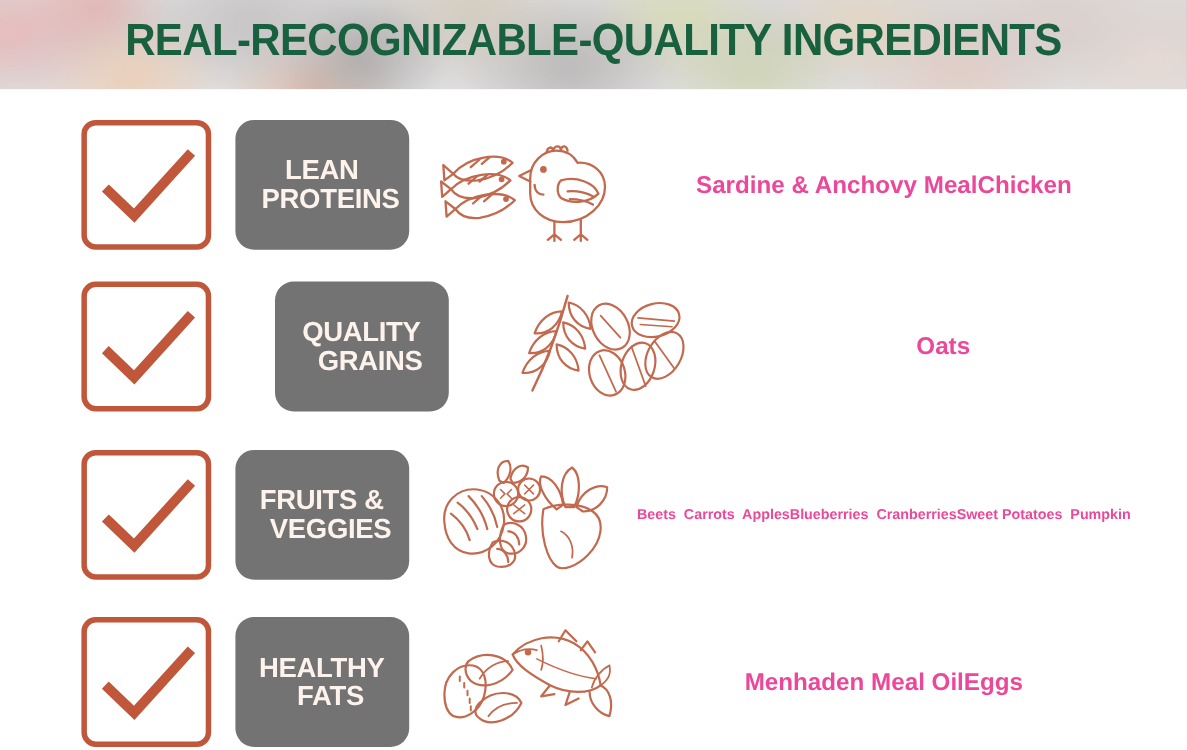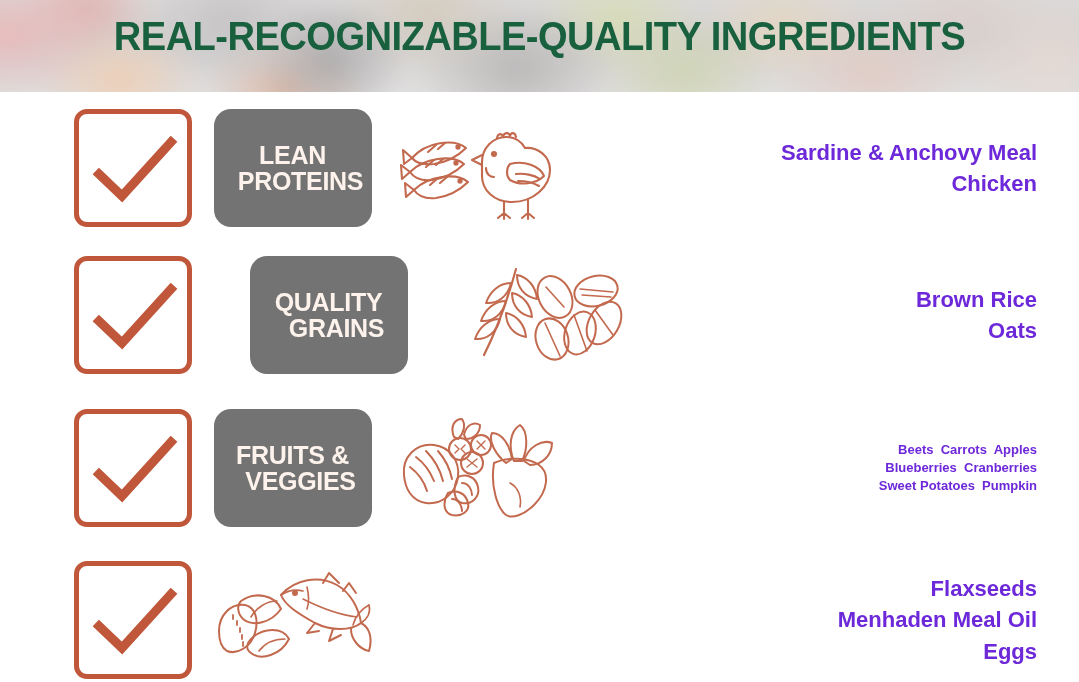--- a/index.html
+++ b/index.html
@@ -17,21 +17,21 @@
     width: 1079px;
     height: 682px;
     background: #ffffff;
   }
 
   
   .header-band {
     position: absolute;
     left: 0; top: 0;
     width: 1079px;
-    height: 92px;
+    height: 81px;
     overflow: hidden;
     background: #b9b6b5;
   }
   .header-photo {
     position: absolute;
     inset: -14px;
     filter: blur(7px);
     opacity: 0.92;
     background-color: #b4b1b0;
     background-image:
@@ -142,25 +142,25 @@
     display: flex;
     justify-content: center;
     align-items: center;
   }
   .food-icon { display: block; }
 
   
   .ingredients-cell {
     flex: 1;
     display: flex;
-    flex-direction: column;
+    flex-direction: row;
     align-items: flex-end;
     justify-content: center;
     padding-right: 42px;
-    color: #6d28d9;
+    color: #ec4899;
     font-weight: bold;
   }
   .ing-line {
     font-size: 22px;
     line-height: 1.42;
     white-space: pre;
     text-align: center;
   }
   .ingredients-cell.small .ing-line {
     font-size: 13px;
@@ -284,21 +284,20 @@
             <path d="M125,49 L143,74" stroke-width="1.6"></path>
             <ellipse cx="82" cy="78" rx="16" ry="21" transform="rotate(-18 82 78)"></ellipse>
             <path d="M75,62 L90,95" stroke-width="1.6"></path>
             <ellipse cx="110" cy="72" rx="15" ry="22" transform="rotate(18 110 72)"></ellipse>
             <path d="M104,54 L117,90" stroke-width="1.6"></path>
           </g>
         </svg>
       </div>
 
       <div class="ingredients-cell">
-        <div class="ing-line">Brown Rice</div>
         <div class="ing-line">Oats</div>
       </div>
     </div>
 
     <div class="row row-2">
 
       <div class="checkbox-cell">
         <div class="checkbox">
           <svg width="108" height="108" viewBox="0 0 108 108">
             <polyline points="20,60 43,82 92,28" fill="none" stroke="#C0573B" stroke-width="9" stroke-linecap="square" stroke-linejoin="miter"></polyline>
@@ -358,20 +357,26 @@
     <div class="row row-3">
 
       <div class="checkbox-cell">
         <div class="checkbox">
           <svg width="108" height="108" viewBox="0 0 108 108">
             <polyline points="20,60 43,82 92,28" fill="none" stroke="#C0573B" stroke-width="9" stroke-linecap="square" stroke-linejoin="miter"></polyline>
           </svg>
         </div>
       </div>
 
+      <div class="badge-cell">
+        <div class="badge">
+          <span class="l1">HEALTHY</span>
+          <span class="l2">FATS</span>
+        </div>
+      </div>
 
       <div class="icon-cell">
         <svg class="food-icon" width="164" height="110" viewBox="0 0 164 110">
           <g fill="none" stroke="#C2694E" stroke-width="2" stroke-linejoin="round" stroke-linecap="round">
 
             <path d="M8,66 C8,50 20,38 34,40 C44,42 48,54 44,68
                      C40,82 26,90 16,86 C9,82 8,74 8,66 Z"></path>
             <path d="M22,50 l0,4 M26,56 l0,4 M29,63 l0,4 M31,70 l0,4 M32,77 l0,4" stroke-width="1.8" stroke-linecap="round"></path>
 
             <path d="M30,36 C44,26 64,30 70,44 C60,58 42,62 32,54 C26,48 26,40 30,36 Z"></path>
@@ -396,20 +401,19 @@
             <path d="M150,58 C158,62 162,72 158,86 C148,84 140,74 140,64"></path>
             <path d="M150,58 C156,54 160,48 158,40" stroke-width="1.6"></path>
             <path d="M158,40 C150,44 144,52 142,60" stroke-width="1.6"></path>
 
             <path d="M92,34 C108,42 128,50 146,52" stroke-width="1.4"></path>
           </g>
         </svg>
       </div>
 
       <div class="ingredients-cell">
-        <div class="ing-line">Flaxseeds</div>
         <div class="ing-line">Menhaden Meal Oil</div>
         <div class="ing-line">Eggs</div>
       </div>
     </div>
 
   </div>
 </div>
 
 </body></html>

